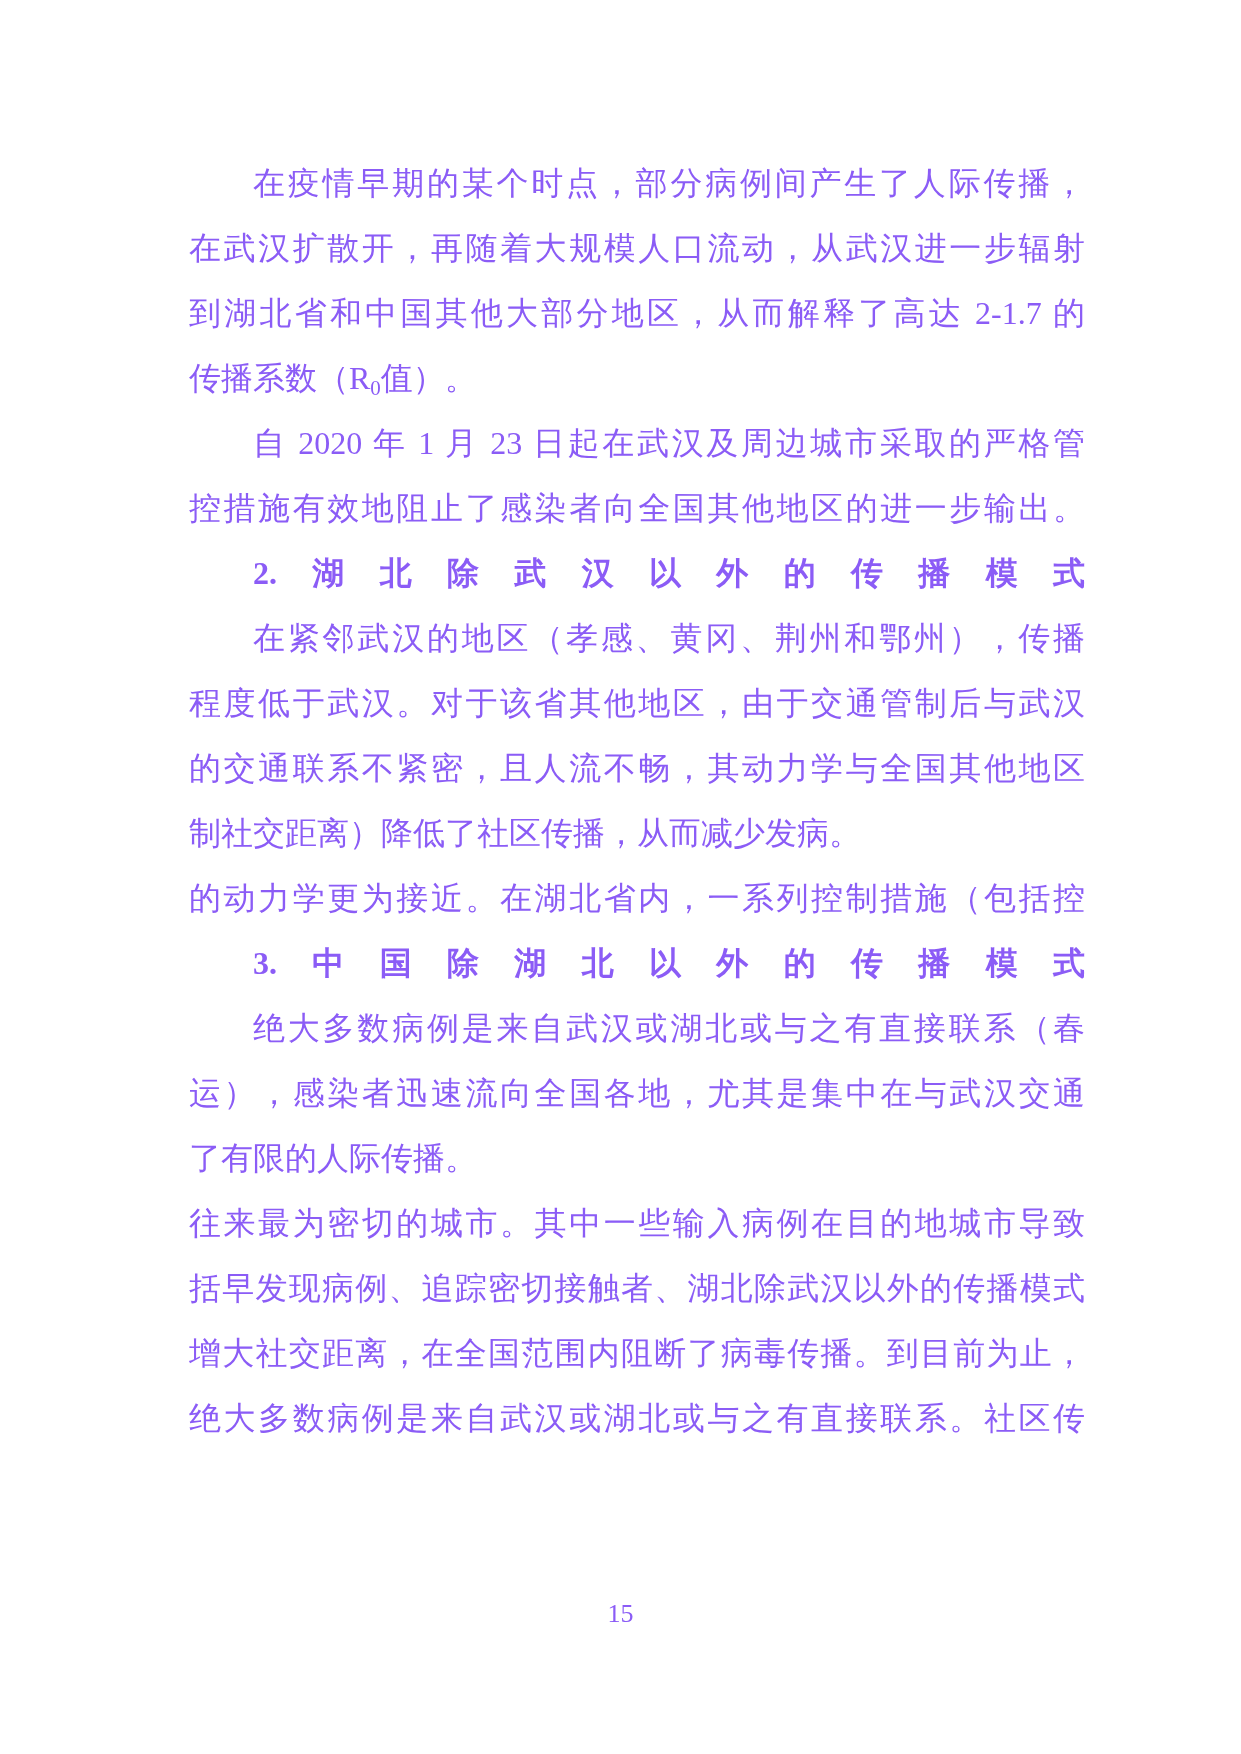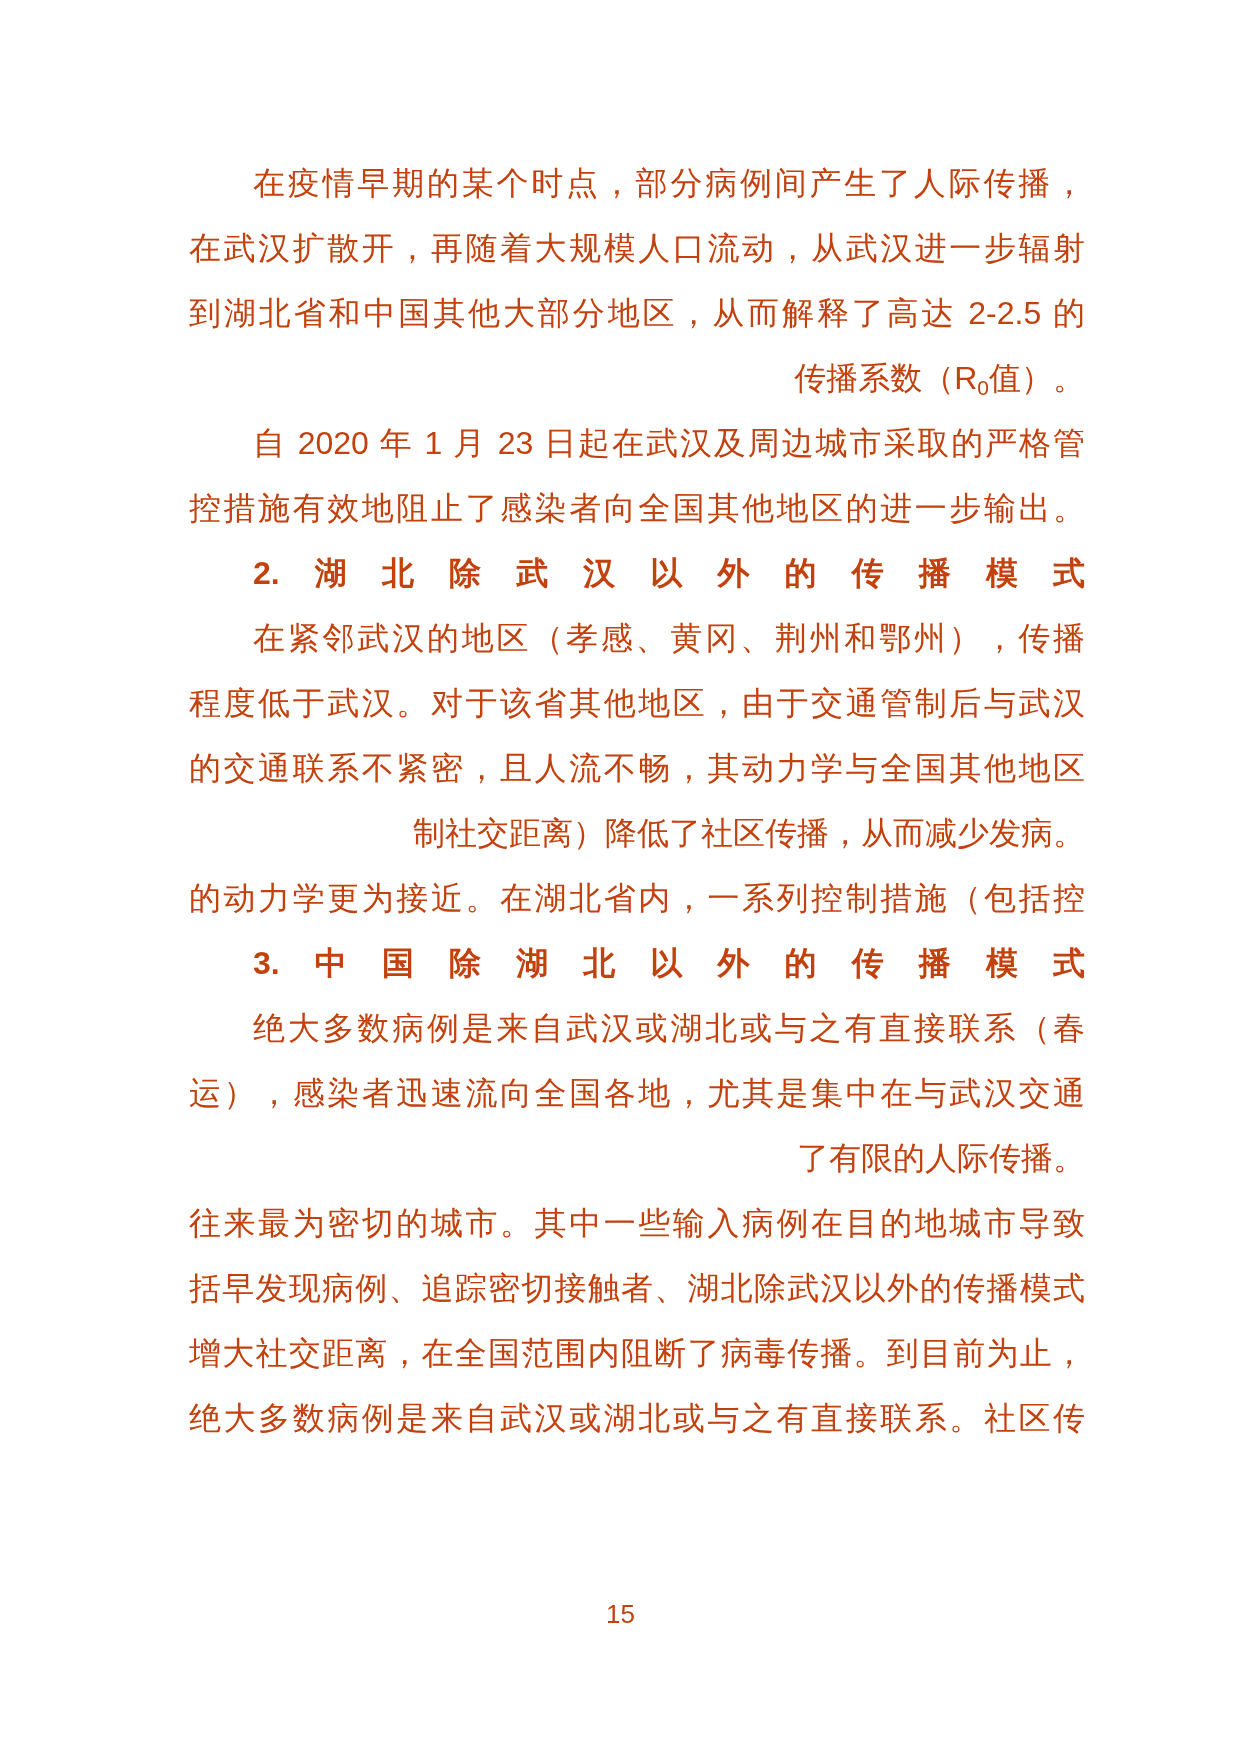--- a/index.html
+++ b/index.html
@@ -2,41 +2,41 @@
 <html><head>
 <meta charset="utf-8">
 <style>
   html, body { margin: 0; padding: 0; background: #888; }
   .page {
     position: relative;
     width: 1241px;
     height: 1754px;
     margin: 0 auto;
     background: #ffffff;
-    color: #c2410c;
-    font-family: Liberation Sans, sans-serif;
+    color: #8b5cf6;
+    font-family: Liberation Serif, serif;
     overflow: hidden;
     font-kerning: none;
   }
   .body-text {
     position: absolute;
     left: 189px;
     top: 151px;
     width: 896px;
   }
   .line {
     height: 65px;
     line-height: 65px;
     font-size: 32px;
     text-align: justify;
     text-align-last: justify;
     white-space: normal;
   }
   .line.indent { text-indent: 64px; }
-  .line.end { text-align: right; text-align-last: auto; }
+  .line.end { text-align: left; text-align-last: auto; }
   .line.heading { font-weight: bold; }
   .line sub {
     font-size: 21px;
     line-height: 0;
     vertical-align: -6px;
   }
   .page-number {
     position: absolute;
     left: 0;
     top: 1594px;
@@ -47,21 +47,21 @@
     font-size: 26px;
   }
 </style>
 </head>
 <body>
 
 <div class="page">
   <div class="body-text">
     <div class="line indent">在疫情早期的某个时点，部分病例间产生了人际传播，</div>
     <div class="line">在武汉扩散开，再随着大规模人口流动，从武汉进一步辐射</div>
-    <div class="line">到湖北省和中国其他大部分地区，从而解释了高达 2-2.5 的</div>
+    <div class="line">到湖北省和中国其他大部分地区，从而解释了高达 2-1.7 的</div>
     <div class="line end"><span>传播系数（R</span><sub>0</sub><span>值）。</span></div>
     <div class="line indent">自 2020 年 1 月 23 日起在武汉及周边城市采取的严格管</div>
     <div class="line">控措施有效地阻止了感染者向全国其他地区的进一步输出。</div>
     <div class="line indent heading">2.湖北除武汉以外的传播模式</div>
     <div class="line indent">在紧邻武汉的地区（孝感、黄冈、荆州和鄂州），传播</div>
     <div class="line">程度低于武汉。对于该省其他地区，由于交通管制后与武汉</div>
     <div class="line">的交通联系不紧密，且人流不畅，其动力学与全国其他地区</div>
     <div class="line end">制社交距离）降低了社区传播，从而减少发病。</div>
     <div class="line">的动力学更为接近。在湖北省内，一系列控制措施（包括控</div>
     <div class="line indent heading">3.中国除湖北以外的传播模式</div>

